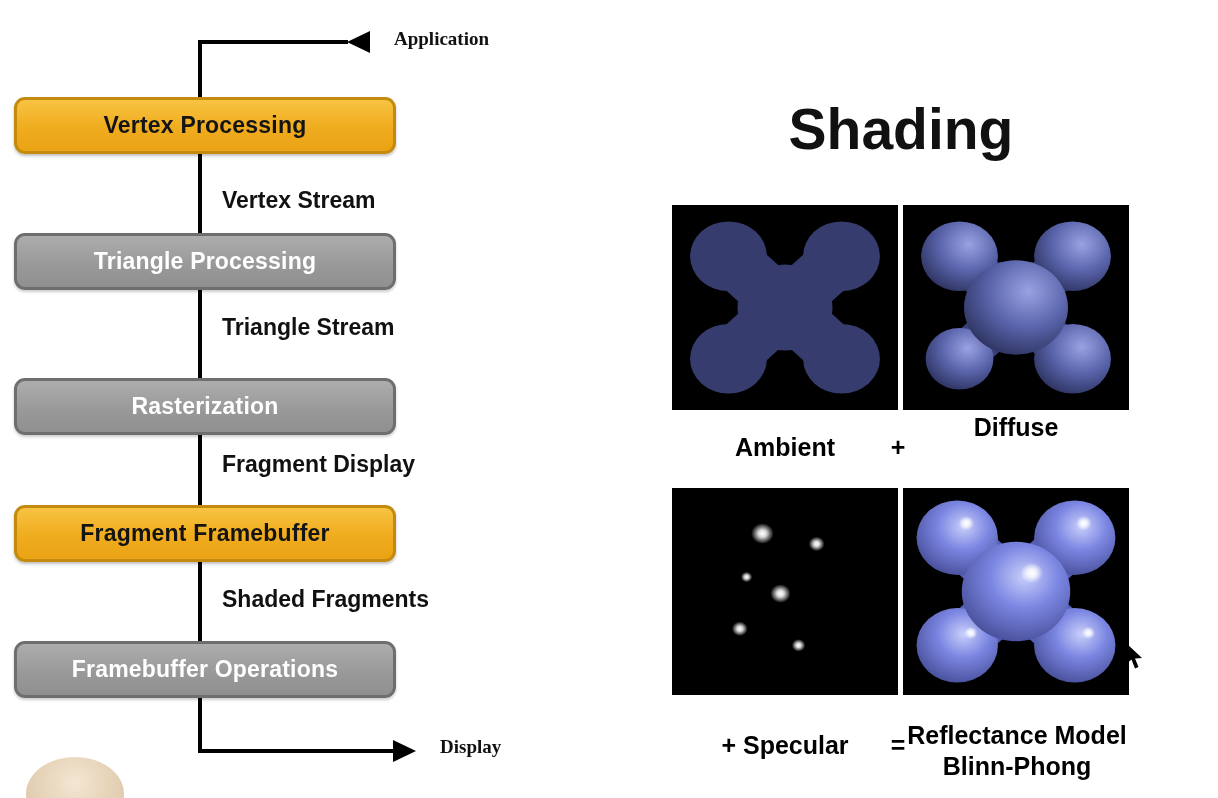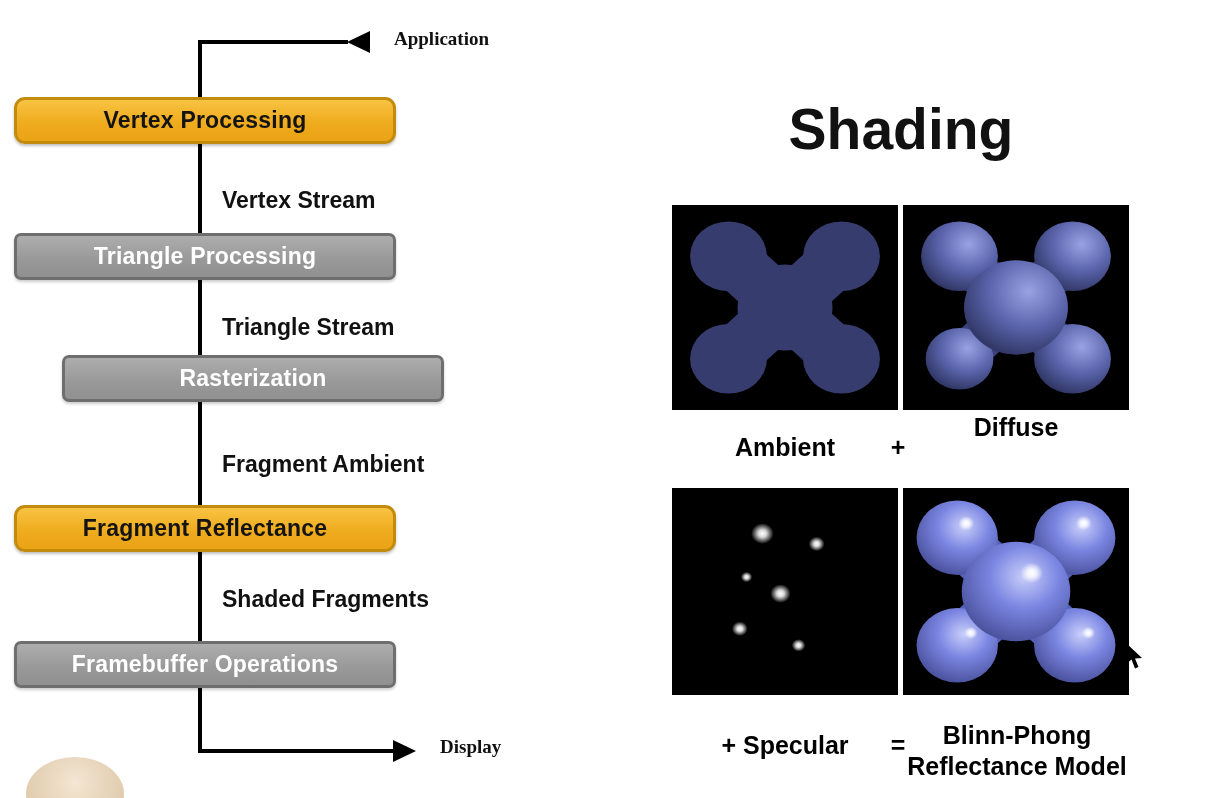--- a/index.html
+++ b/index.html
@@ -23,35 +23,34 @@
   }
   .arrow-right {
     position: absolute; width: 0; height: 0;
     border-top: 11px solid transparent;
     border-bottom: 11px solid transparent;
     border-left: 23px solid #000;
   }
 
   
   .stage {
-    position: absolute; left: 14px; width: 382px; height: 47px;
+    position: absolute; left: 14px; width: 382px; height: 57px;
     border-radius: 11px; border: 3px solid; box-sizing: border-box;
     display: flex; align-items: center; justify-content: center;
     font-weight: bold; font-size: 23px; letter-spacing: 0.2px;
   }
   .stage.highlight {
     background: linear-gradient(180deg, #f8c342 0%, #efac1e 55%, #eaa315 100%);
     border-color: #c28b0e; color: #141414;
     box-shadow: 0 2px 3px rgba(0,0,0,0.25);
   }
   .stage.normal {
     background: linear-gradient(180deg, #adadad 0%, #989898 60%, #909090 100%);
     border-color: #6e6e6e; color: #ffffff;
     box-shadow: 0 2px 3px rgba(0,0,0,0.2);
-    border-radius: 7px;
   }
 
   .stream-label {
     position: absolute; left: 222px;
     font-weight: bold; font-size: 23px; color: #111; white-space: nowrap;
   }
   .endpoint-label {
     position: absolute; font-weight: bold; font-size: 19px; color: #111; white-space: nowrap; font-family: Liberation Serif, serif;
   }
 
@@ -89,33 +88,33 @@
 
   <div class="endpoint-label" style="left:394px; top:28px;">Application</div>
   <div class="endpoint-label" style="left:440px; top:736px;">Display</div>
 
   <div class="stage highlight" style="top:97px;">
       <span>Vertex Processing</span>
     </div>
   <div class="stage normal" style="top:233px;">
       <span>Triangle Processing</span>
     </div>
-  <div class="stage normal" style="top:355px;margin-left:48px;">
+  <div class="stage normal" style="top:378px;">
       <span>Rasterization</span>
     </div>
   <div class="stage highlight" style="top:505px;">
-      <span>Fragment Reflectance</span>
+      <span>Fragment Framebuffer</span>
     </div>
   <div class="stage normal" style="top:641px;">
       <span>Framebuffer Operations</span>
     </div>
 
   <div class="stream-label" style="top:187px;">Vertex Stream</div>
   <div class="stream-label" style="top:314px;">Triangle Stream</div>
-  <div class="stream-label" style="top:451px;">Fragment Ambient</div>
+  <div class="stream-label" style="top:451px;">Fragment Display</div>
   <div class="stream-label" style="top:586px;">Shaded Fragments</div>
 </div>
 
 <div>
 
   <div class="shading-title">Shading</div>
 
   <div class="panel" style="left:672px; top:205px; height:205px;">
     <svg viewBox="0 0 100 100" preserveAspectRatio="none">
       <rect width="100" height="100" fill="#000"></rect>
@@ -195,22 +194,22 @@
       <circle cx="28" cy="17" r="3.5" fill="url(#gradGlowB)"></circle>
       <circle cx="80" cy="17" r="3.5" fill="url(#gradGlowB)"></circle>
       <circle cx="30" cy="70" r="3" fill="url(#gradGlowB)"></circle>
       <circle cx="82" cy="70" r="3" fill="url(#gradGlowB)"></circle>
     </svg>
   </div>
 
   <div class="eq-label" style="left:672px; top:730px; width:226px;">+ Specular</div>
   <div class="eq-label" style="left:880px; top:730px; width:36px;">=</div>
   <div class="eq-label" style="left:897px; top:720px; width:240px;">
+    <div>Reflectance Model</div>
     <div>Blinn-Phong</div>
-    <div>Reflectance Model</div>
   </div>
 </div>
 
 <div class="cursor">
   <svg width="20" height="27" viewBox="0 0 20 27">
     <path d="M2 0 L2 21 L7.5 16.5 L11 25.5 L14.5 24 L11 15.5 L18 15 Z" fill="#000"></path>
   </svg>
 </div>
 
 <div class="presenter"></div>

